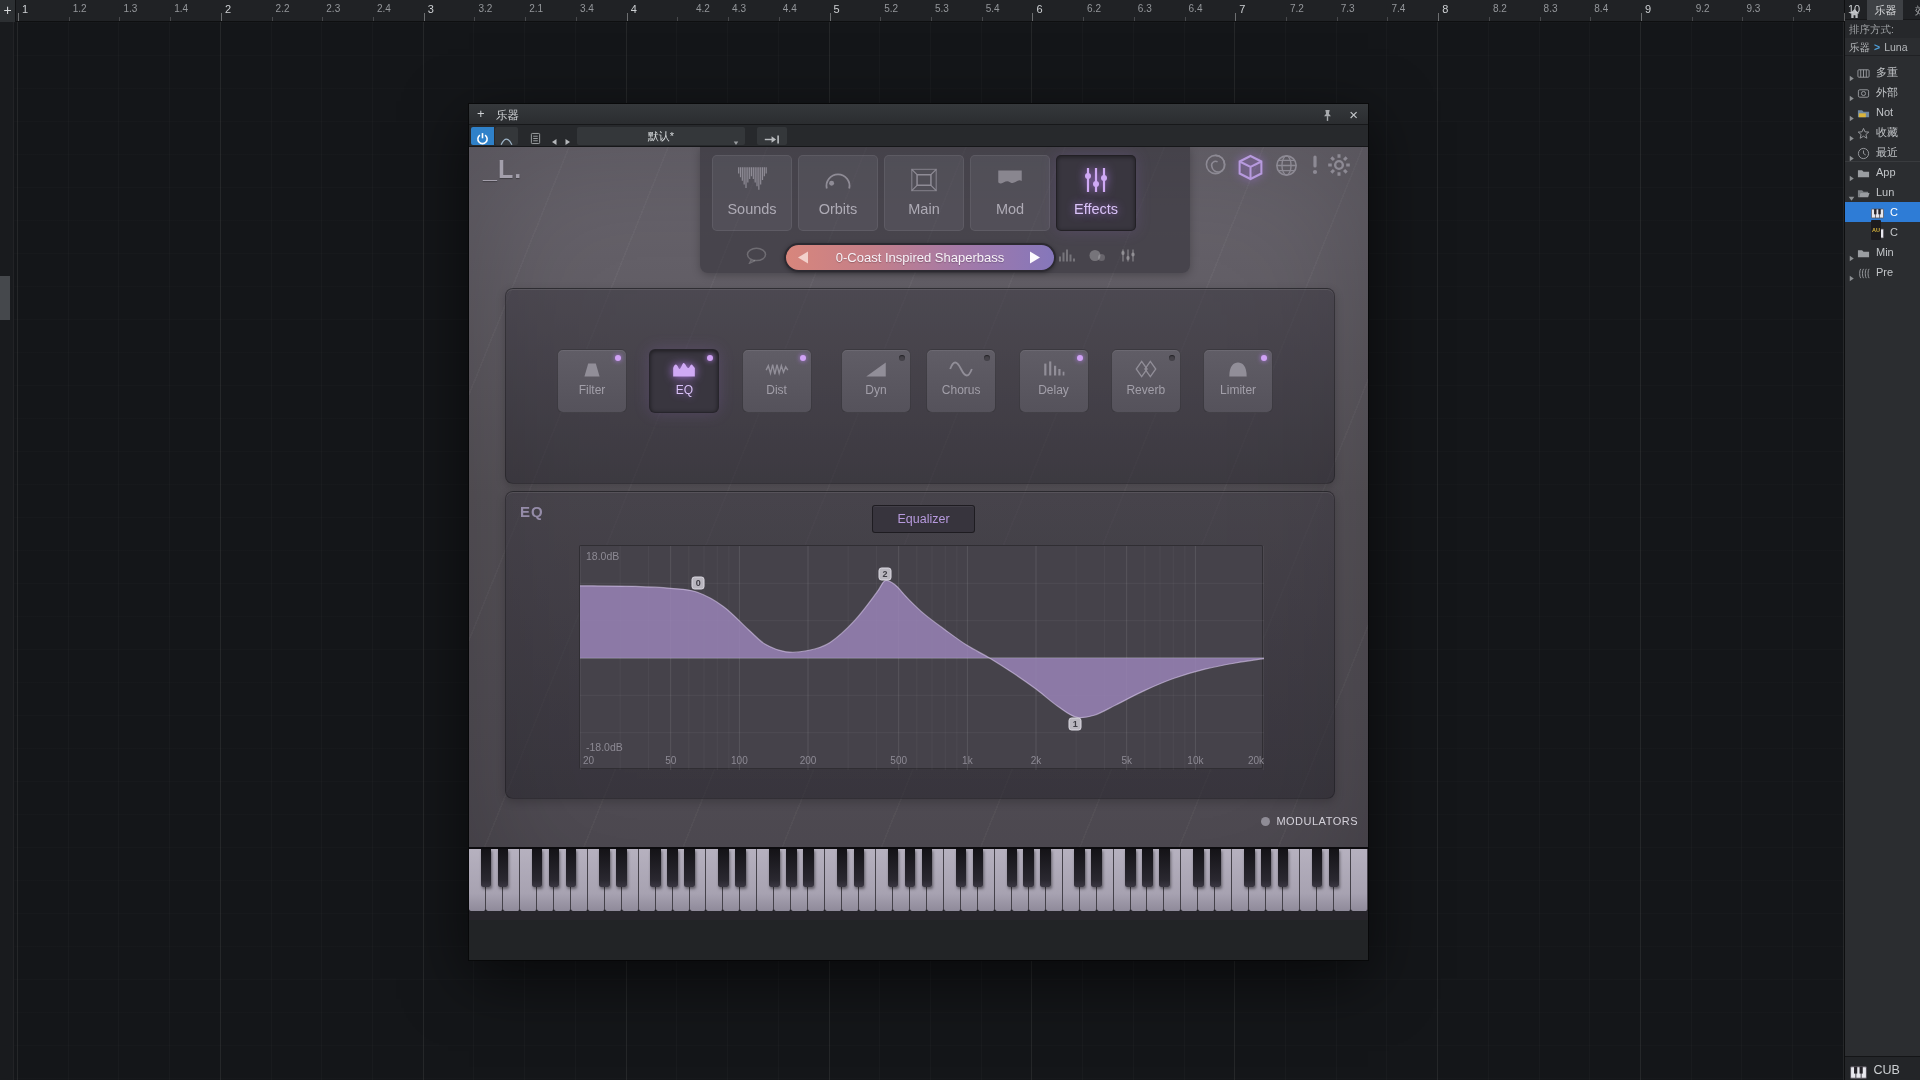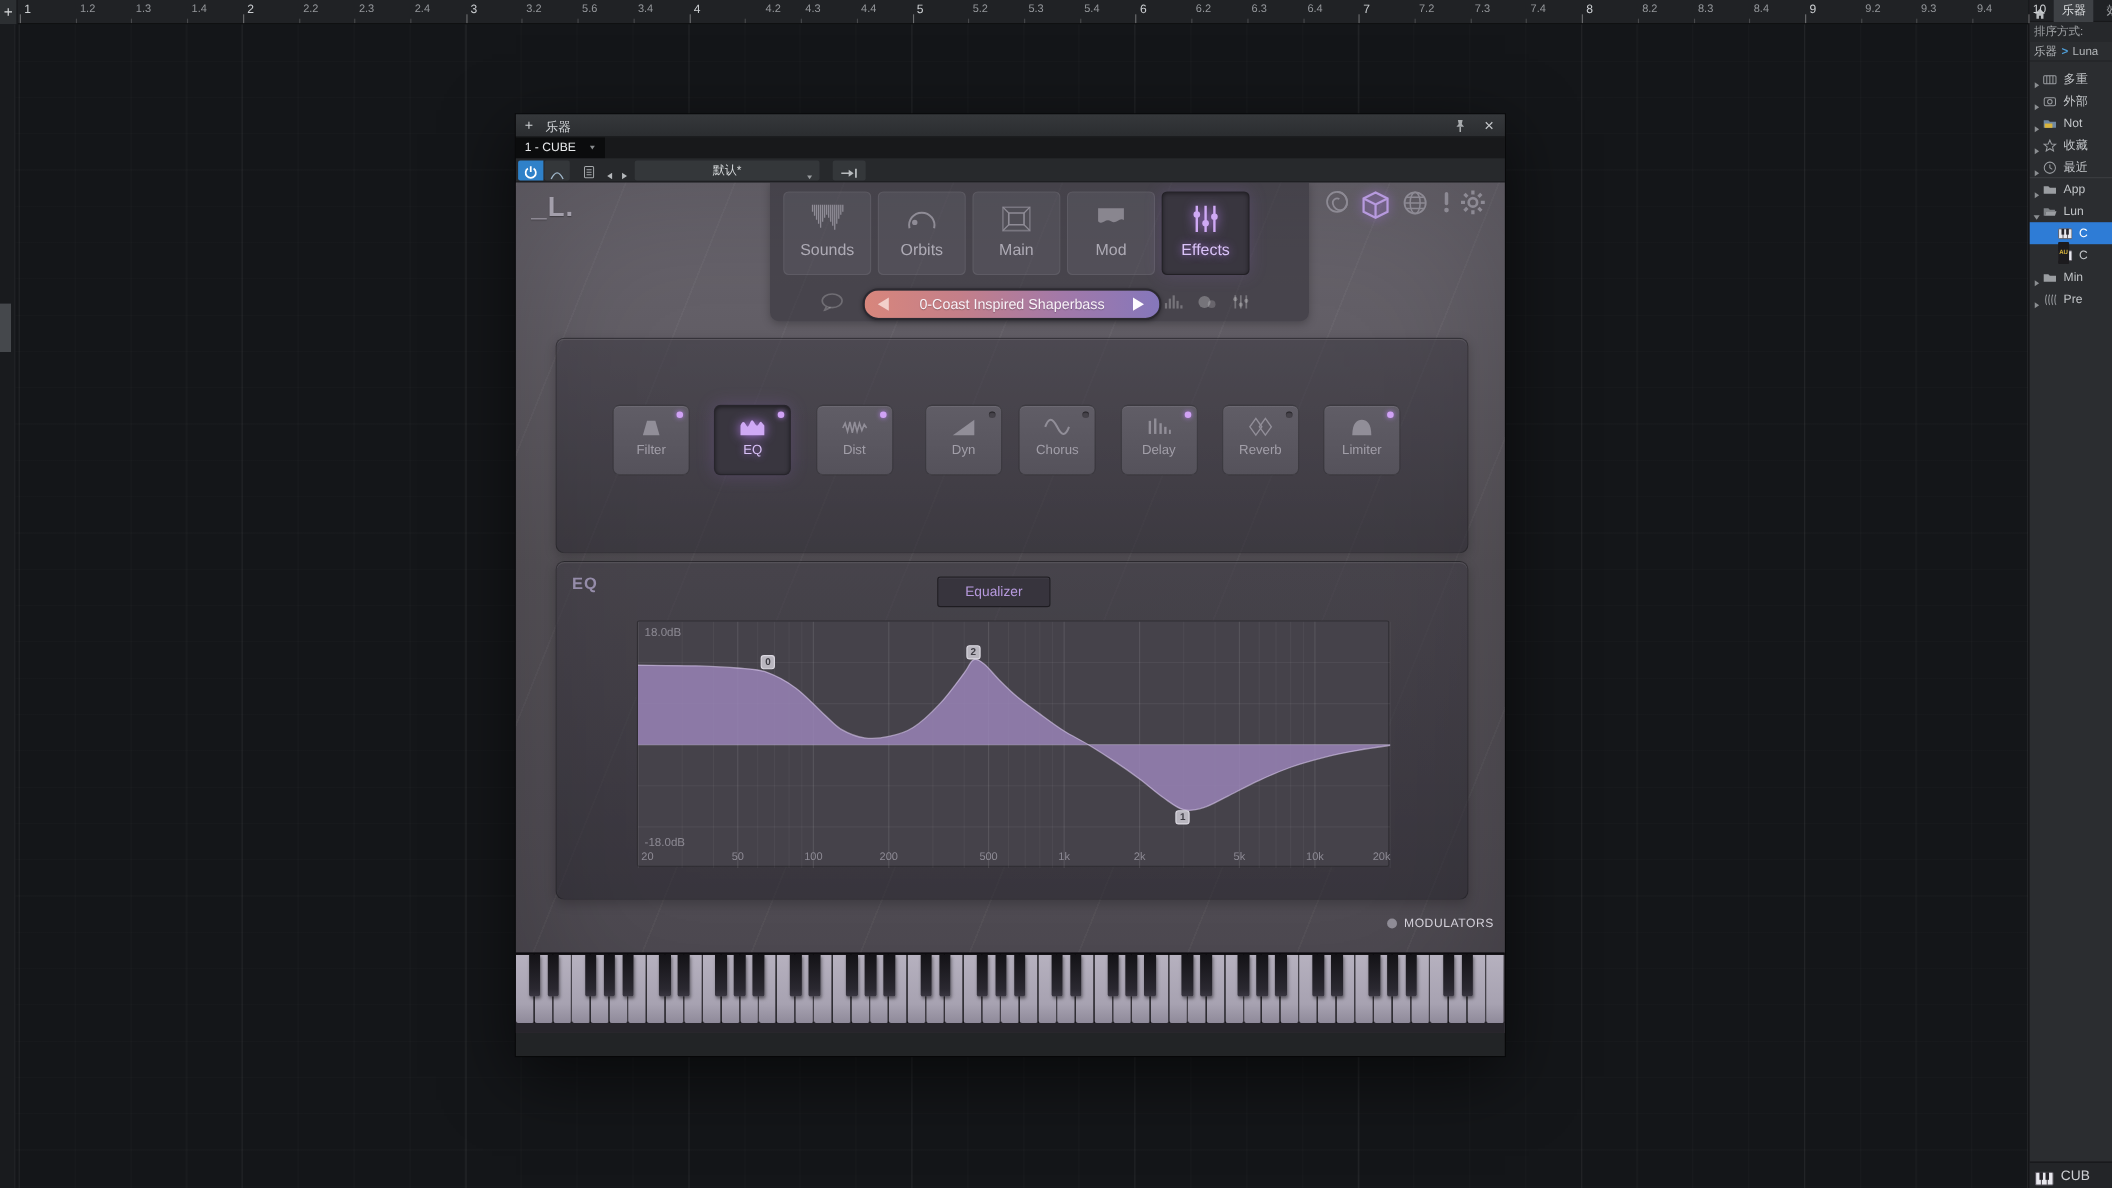--- a/index.html
+++ b/index.html
@@ -147,21 +147,21 @@
   .fxbtn .fxicon { display:block; margin:8px auto 0; width:26px; height:24px; color:#918e98; }
   .fxbtn .fxicon svg { width:26px; height:22px; }
   .fxbtn .fxlabel { display:block; margin-top:1px; font-size:12px; color:#a29fa9; }
   .fxbtn .led { position:absolute; right:5px; top:5px; width:6px; height:6px; border-radius:50%; background:#454249; box-shadow:inset 0 1px 1px rgba(0,0,0,0.5); }
   .fxbtn .led.on { background:#d0a2f5; box-shadow:0 0 5px rgba(190,130,250,0.9); }
   .fxbtn.active { background:#39363f; box-shadow:inset 0 1px 4px rgba(0,0,0,0.5), 0 0 16px rgba(160,110,220,0.2); }
   .fxbtn.active .fxicon { color:#cfa9f5; filter:drop-shadow(0 0 5px rgba(185,125,245,0.95)); }
   .fxbtn.active .fxlabel { color:#d9c2f7; text-shadow:0 0 7px rgba(180,120,240,0.8); }
 
   .eqtitle { position:absolute; left:14px; top:11px; font-size:15px; font-weight:bold; letter-spacing:1px; color:#958ca9; }
-  .eqbtn { position:absolute; left:346px; top:13px; width:103px; height:28px; background:#37343d; border:1px solid rgba(0,0,0,0.45);
+  .eqbtn { position:absolute; left:366px; top:13px; width:103px; height:28px; background:#37343d; border:1px solid rgba(0,0,0,0.45);
     border-radius:3px; box-shadow:inset 0 1px 0 rgba(255,255,255,0.06); color:#b79ade; font-size:12.5px; text-align:center; line-height:26px; cursor:pointer; }
   .eqgraph { position:absolute; left:73px; top:53px; width:684px; height:224px; background:#45424a; border:1px solid rgba(0,0,0,0.3); border-radius:2px; }
   .eqgraph svg.plot { position:absolute; left:0; top:0; width:684px; height:224px; }
   .dbl { position:absolute; font-size:10.5px; color:#8d8a94; }
   .dbtop { left:6px; top:4px; }
   .dbbot { left:6px; bottom:15px; }
   .ftick { position:absolute; bottom:2px; font-size:10px; color:#8d8a94; transform:translateX(-50%); }
   .ftick.first { transform:none; }
   .ftick.last { transform:translateX(-100%); }
   .eqnode { position:absolute; width:13px; height:13px; border-radius:3px; background:#b9b6bf; border:1px solid #dcd9e2;
@@ -199,21 +199,21 @@
         <span class="rlabel " style="left:271.6px">2.2</span>
         <span class="rtick " style="left:271.6px"></span>
         <span class="rlabel " style="left:322.32px">2.3</span>
         <span class="rtick " style="left:322.32px"></span>
         <span class="rlabel " style="left:373.03999999999996px">2.4</span>
         <span class="rtick " style="left:373.03999999999996px"></span>
         <span class="rlabel bar" style="left:423.76px">3</span>
         <span class="rtick bar" style="left:423.76px"></span>
         <span class="rlabel " style="left:474.48px">3.2</span>
         <span class="rtick " style="left:474.48px"></span>
-        <span class="rlabel " style="left:525.2px">5.6</span>
+        <span class="rlabel " style="left:525.2px">2.1</span>
         <span class="rtick " style="left:525.2px"></span>
         <span class="rlabel " style="left:575.92px">3.4</span>
         <span class="rtick " style="left:575.92px"></span>
         <span class="rlabel bar" style="left:626.64px">4</span>
         <span class="rtick bar" style="left:626.64px"></span>
         <span class="rlabel " style="left:692px">4.2</span>
         <span class="rtick " style="left:677.36px"></span>
         <span class="rlabel " style="left:728.0799999999999px">4.3</span>
         <span class="rtick " style="left:728.0799999999999px"></span>
         <span class="rlabel " style="left:778.8px">4.4</span>
@@ -356,28 +356,20 @@
 
   <div class="pwin">
     <div class="ptitle">
       <span class="plus">+</span>
       <span class="ttl">乐器</span>
       <span class="pin"><svg viewBox="0 0 12 12">
             <path d="M4 1 H8 L7.3 4.4 L9.2 6.6 H2.8 L4.7 4.4 Z" fill="currentColor"></path>
             <path d="M6 6.6 V11" stroke="currentColor" stroke-width="1.3"></path>
           </svg></span>
       <span class="close">×</span>
-    </div>
-    <div class="ptabrow">
-      <span class="ctab">
-        <span>1 - CUBE</span>
-        <span class="dd"><svg viewBox="0 0 8 8">
-              <path d="M1 2 L7 2 L4 6.5 Z" fill="currentColor"></path>
-            </svg></span>
-      </span>
     </div>
     <div class="tb1">
       <span class="tbtn pwr"><svg viewBox="0 0 14 14">
             <path d="M4.2 3.4 A5 5 0 1 0 9.8 3.4" fill="none" stroke="currentColor" stroke-width="1.7"></path>
             <path d="M7 1.2 V6.8" stroke="currentColor" stroke-width="1.7"></path>
           </svg></span>
       <span class="tbtn bend"><svg viewBox="0 0 16 12">
             <path d="M1.5 10.5 Q8 -3 14.5 10.5" fill="none" stroke="currentColor" stroke-width="1.5"></path>
           </svg></span>
       <span class="tbtn doc"><svg viewBox="0 0 12 14">

